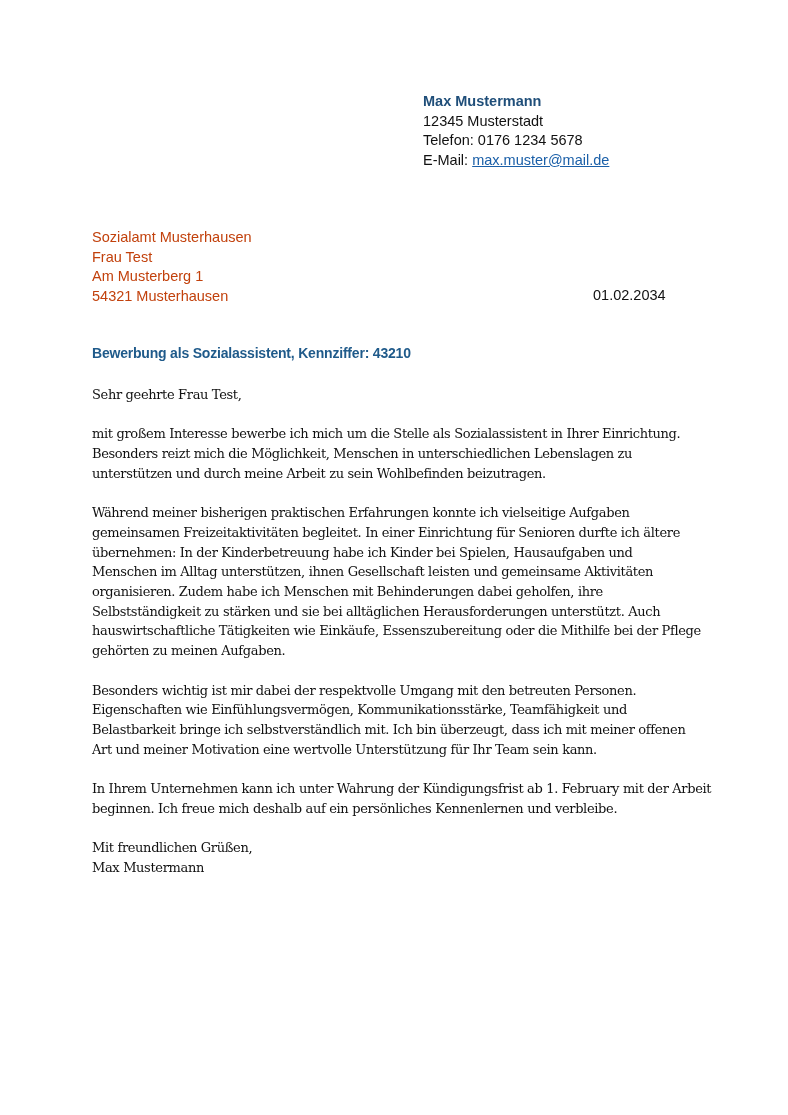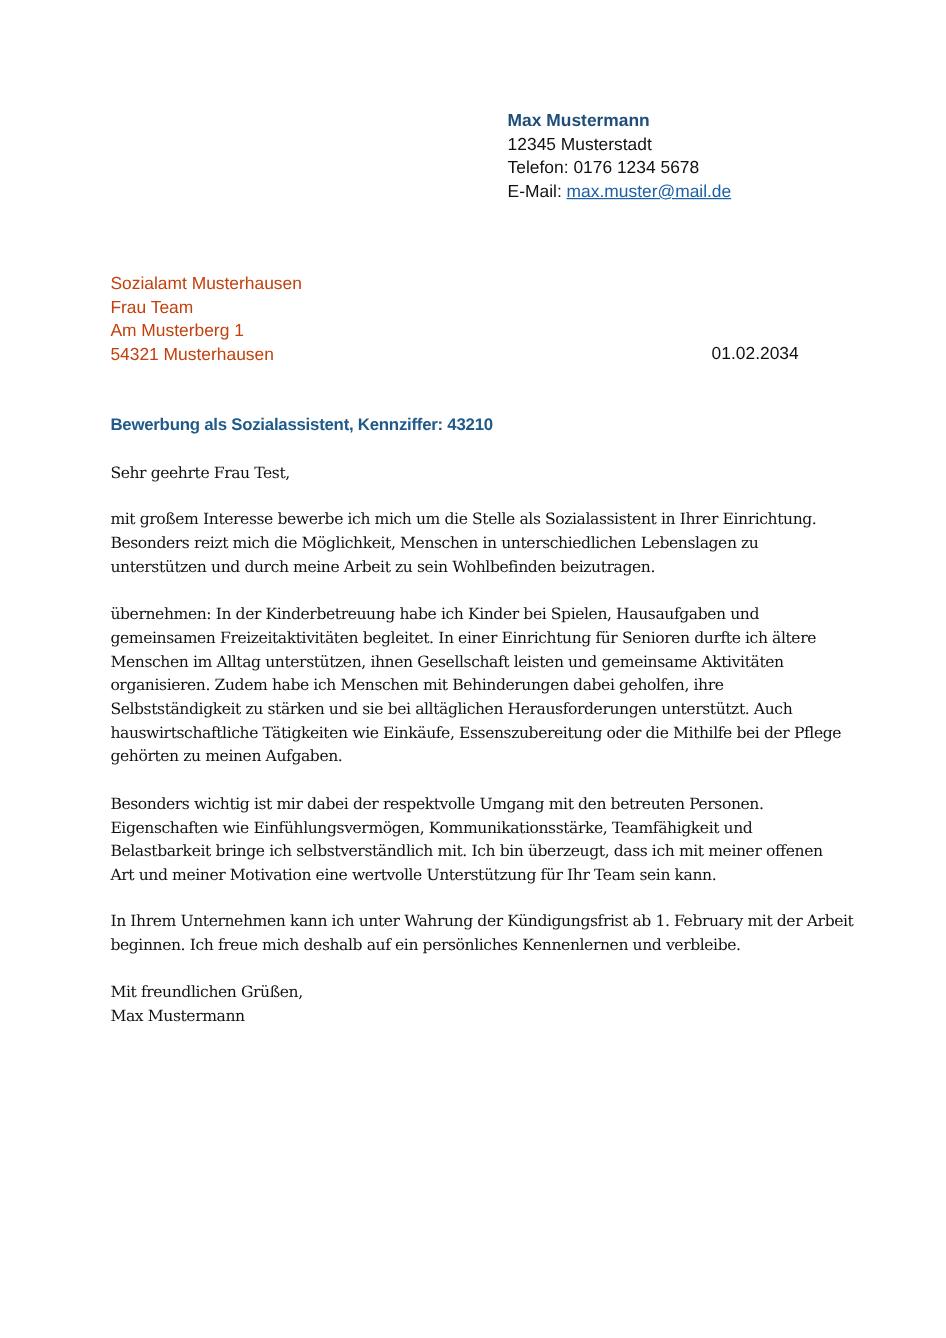--- a/index.html
+++ b/index.html
@@ -19,40 +19,41 @@
 
 <div class="sender">
   <div class="name">Max Mustermann</div>
   <div>12345 Musterstadt</div>
   <div>Telefon: 0176 1234 5678</div>
   <div><span>E-Mail: </span><a>max.muster@mail.de</a></div>
 </div>
 
 <div class="recipient">
   <div>Sozialamt Musterhausen</div>
-  <div>Frau Team</div>
+  <div>Frau Test</div>
   <div>Am Musterberg 1</div>
   <div>54321 Musterhausen</div>
 </div>
 
 <div class="date">01.02.2034</div>
 
 <div class="subject">Bewerbung als Sozialassistent, Kennziffer: 43210</div>
 
 <div class="body">
   <p>Sehr geehrte Frau Test,</p>
   <div id="paragraphs">
       <p>
         <span class="line">mit großem Interesse bewerbe ich mich um die Stelle als Sozialassistent in Ihrer Einrichtung.</span>
         <span class="line">Besonders reizt mich die Möglichkeit, Menschen in unterschiedlichen Lebenslagen zu</span>
         <span class="line">unterstützen und durch meine Arbeit zu sein Wohlbefinden beizutragen.</span>
       </p>
       <p>
+        <span class="line">Während meiner bisherigen praktischen Erfahrungen konnte ich vielseitige Aufgaben</span>
+        <span class="line">gemeinsamen Freizeitaktivitäten begleitet. In einer Einrichtung für Senioren durfte ich ältere</span>
         <span class="line">übernehmen: In der Kinderbetreuung habe ich Kinder bei Spielen, Hausaufgaben und</span>
-        <span class="line">gemeinsamen Freizeitaktivitäten begleitet. In einer Einrichtung für Senioren durfte ich ältere</span>
         <span class="line">Menschen im Alltag unterstützen, ihnen Gesellschaft leisten und gemeinsame Aktivitäten</span>
         <span class="line">organisieren. Zudem habe ich Menschen mit Behinderungen dabei geholfen, ihre</span>
         <span class="line">Selbstständigkeit zu stärken und sie bei alltäglichen Herausforderungen unterstützt. Auch</span>
         <span class="line">hauswirtschaftliche Tätigkeiten wie Einkäufe, Essenszubereitung oder die Mithilfe bei der Pflege</span>
         <span class="line">gehörten zu meinen Aufgaben.</span>
       </p>
       <p>
         <span class="line">Besonders wichtig ist mir dabei der respektvolle Umgang mit den betreuten Personen.</span>
         <span class="line">Eigenschaften wie Einfühlungsvermögen, Kommunikationsstärke, Teamfähigkeit und</span>
         <span class="line">Belastbarkeit bringe ich selbstverständlich mit. Ich bin überzeugt, dass ich mit meiner offenen</span>

